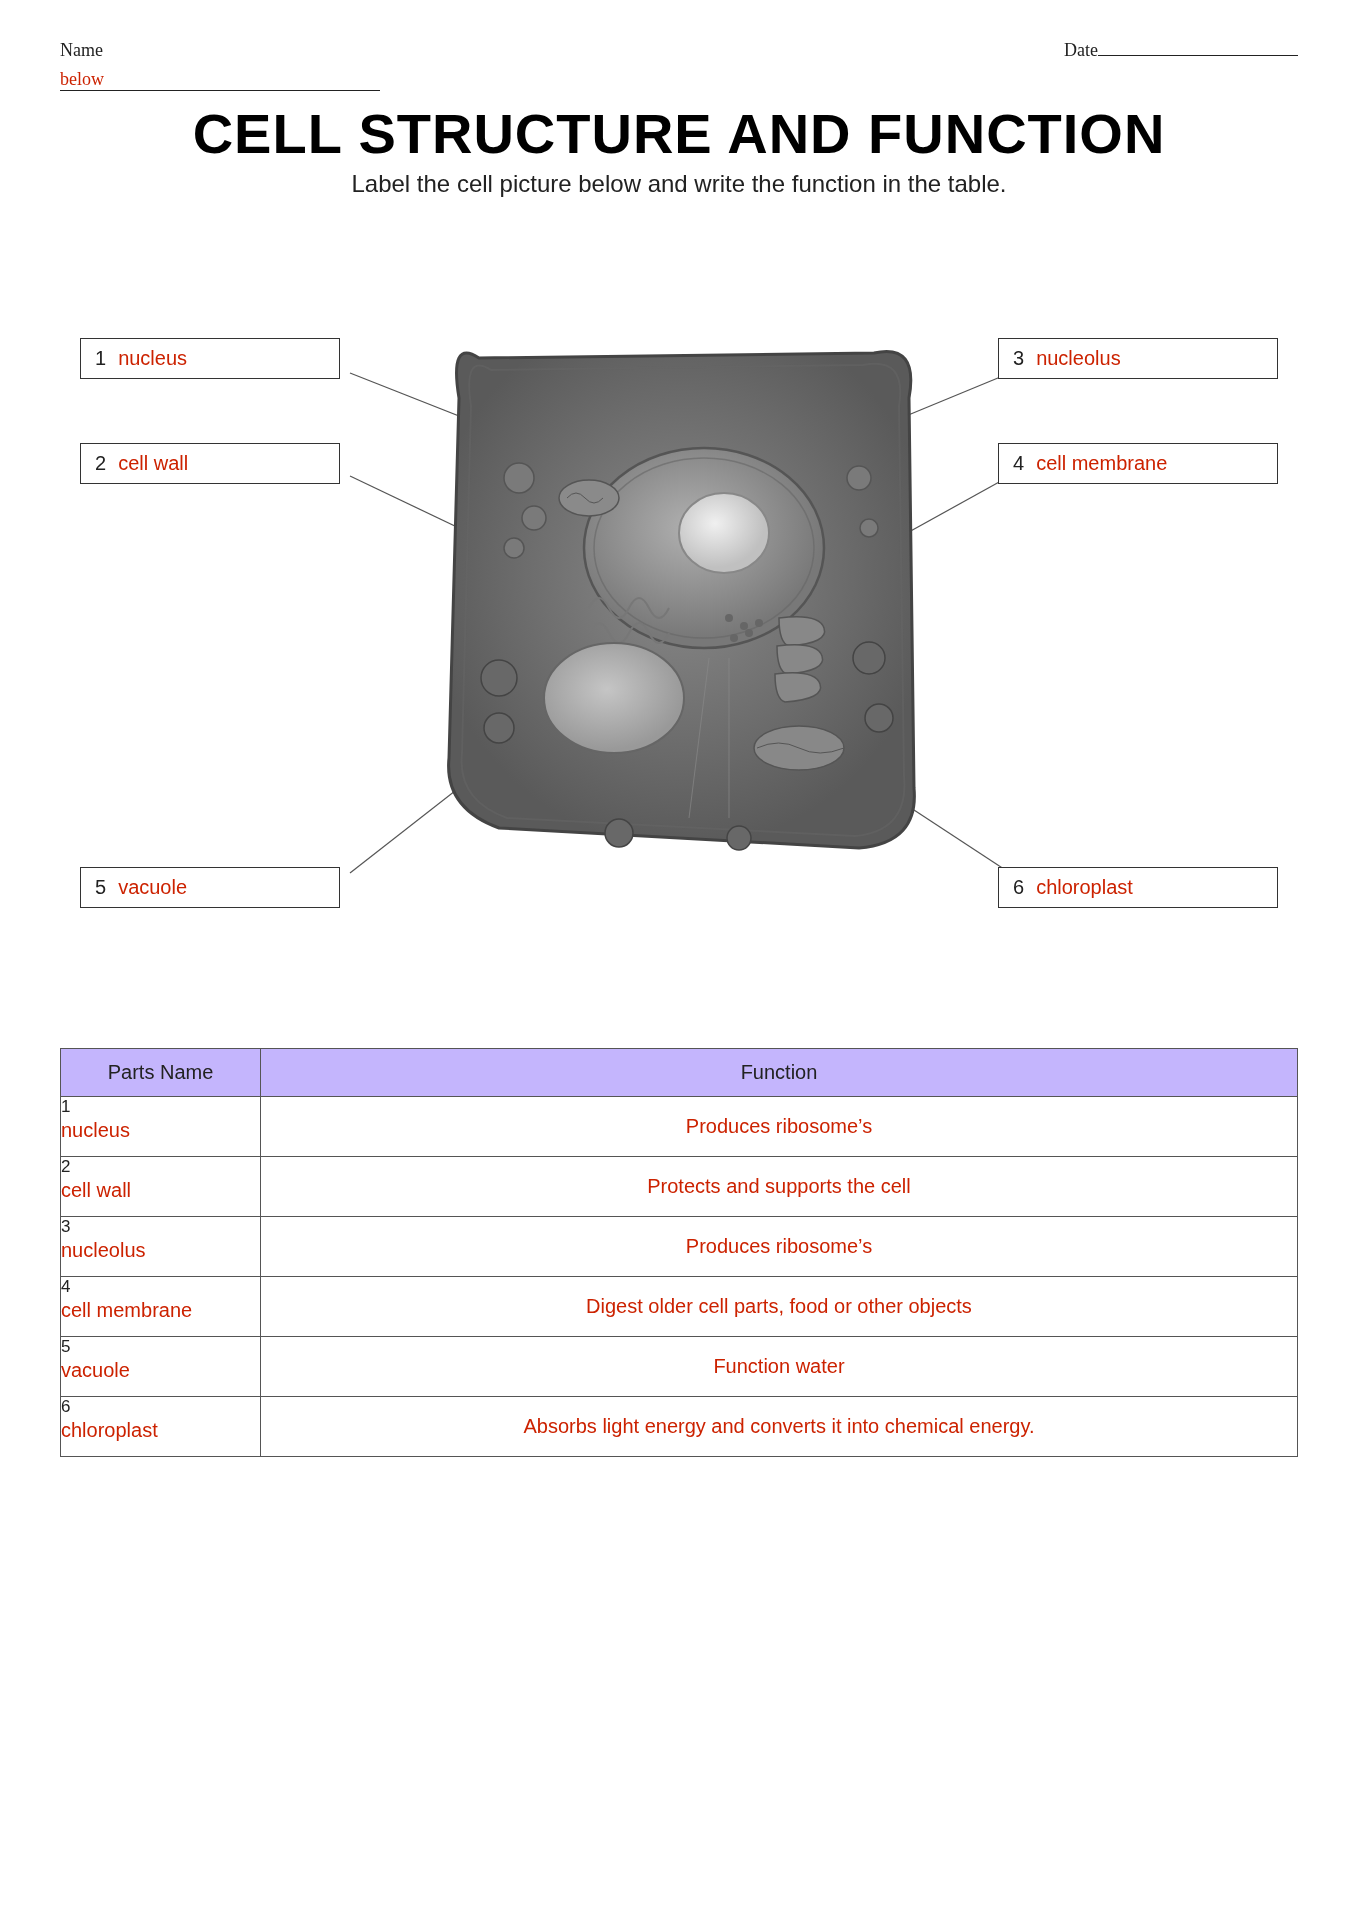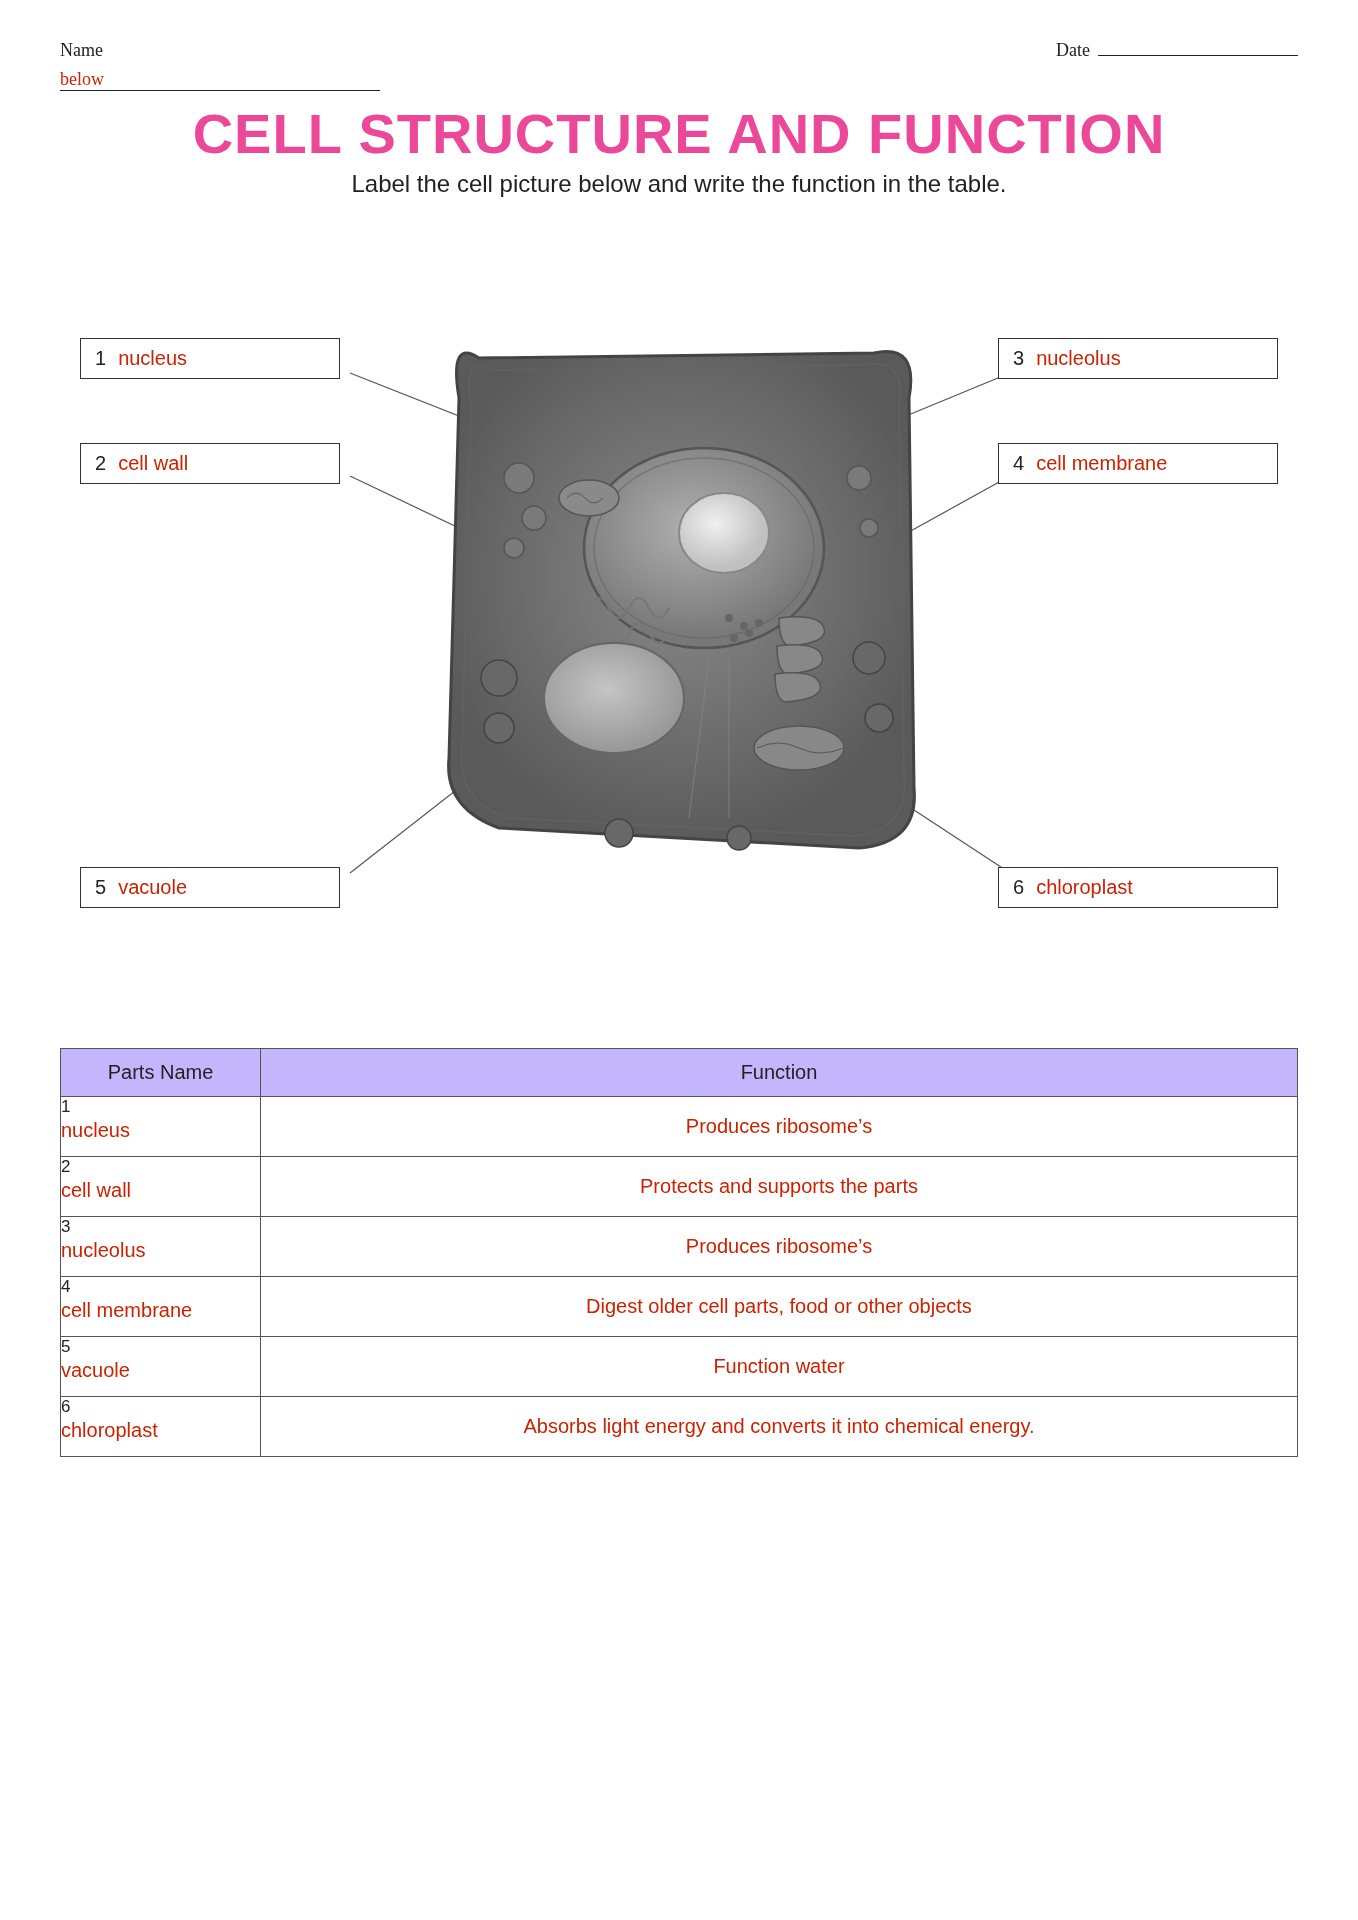--- a/index.html
+++ b/index.html
@@ -29,36 +29,36 @@
       flex-direction: column;
     }
     .underline {
       border-bottom: 1px solid #222;
       width: 320px;
       display: inline-block;
     }
     .date-line {
       display: flex;
       align-items: baseline;
-      gap: 8px;
+      gap: 0;
       justify-content: center;
     }
     .date-underline {
       border-bottom: 1px solid #222;
       width: 200px;
       display: inline-block;
     }
     .main-title {
       text-align: center;
       font-size: 56px;
       font-weight: 900;
       font-family: Arial, sans-serif;
       letter-spacing: 1px;
       margin-bottom: 4px;
-      color: #ec4899;
+      color: #000000;
     }
     .subtitle {
       text-align: center;
       font-size: 24px;
       font-family: Arial, sans-serif;
       color: #222;
       margin-bottom: 30px;
     }
 
     
@@ -312,21 +312,21 @@
         <td class="td-function">
           <div class="row-function">Produces ribosome’s</div>
         </td>
       </tr>
       <tr>
         <td class="td-parts">
     <span class="row-num">2</span>
     <span class="row-name">cell wall</span>
   </td>
         <td class="td-function">
-          <div class="row-function">Protects and supports the parts</div>
+          <div class="row-function">Protects and supports the cell</div>
         </td>
       </tr>
       <tr>
         <td class="td-parts">
     <span class="row-num">3</span>
     <span class="row-name">nucleolus</span>
   </td>
         <td class="td-function">
           <div class="row-function">Produces ribosome’s</div>
         </td>

